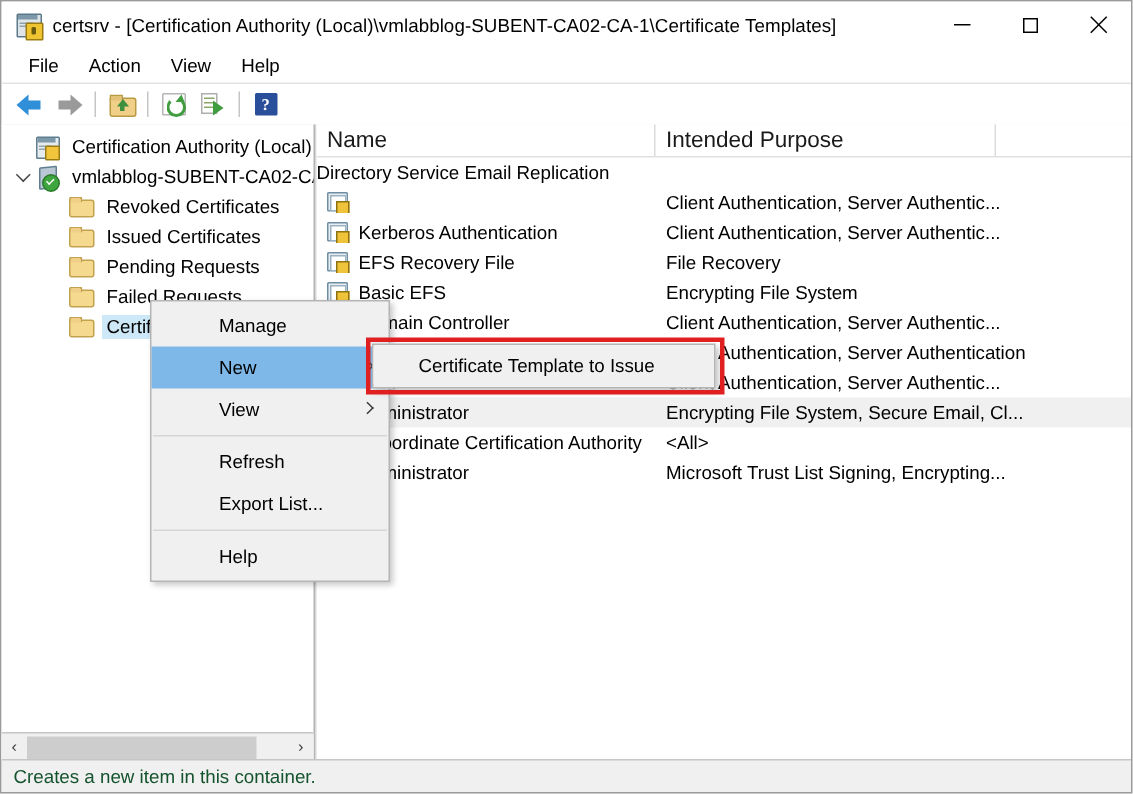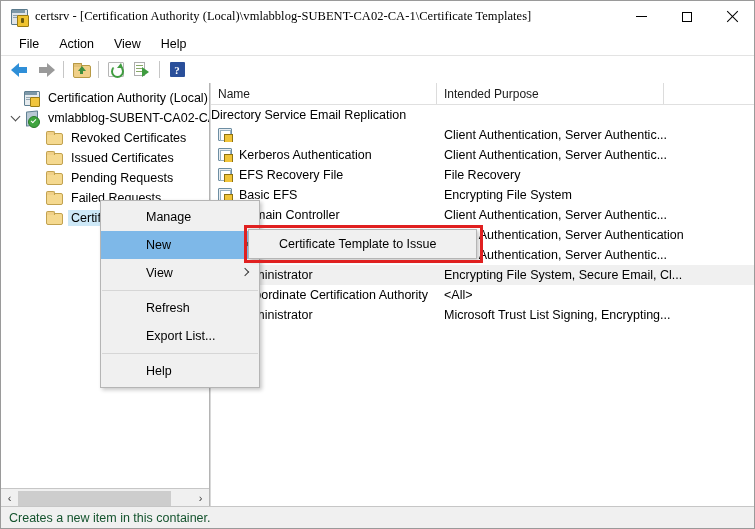--- a/index.html
+++ b/index.html
@@ -24,21 +24,20 @@
     overflow: hidden;
   }
 
   
   .titlebar {
     height: 31px;
     display: flex;
     align-items: center;
     background: #ffffff;
     position: relative;
-    font-family: Liberation Serif, serif;
   }
   .title-icon {
     width: 18px; height: 18px;
     margin-left: 9px; margin-right: 7px;
     position: relative;
     flex: none;
   }
   .ti-back {
     position: absolute; left: 1px; top: 1px;
     width: 15px; height: 14px;
@@ -401,21 +400,21 @@
   }
   .list-header {
     height: 21px;
     display: flex;
     background: #ffffff;
     border-bottom: 1px solid #e0e0e0;
     position: relative;
     flex: none;
   }
   .lh-cell {
-    font-size: 12px;
+    font-size: 15px;
     color: #1a1a1a;
     padding-left: 7px;
     display: flex;
     align-items: center;
     border-right: 1px solid #dcdcdc;
     box-sizing: border-box;
     height: 21px;
   }
   .lh-name { width: 226px; }
   .lh-purpose { width: 227px; }

